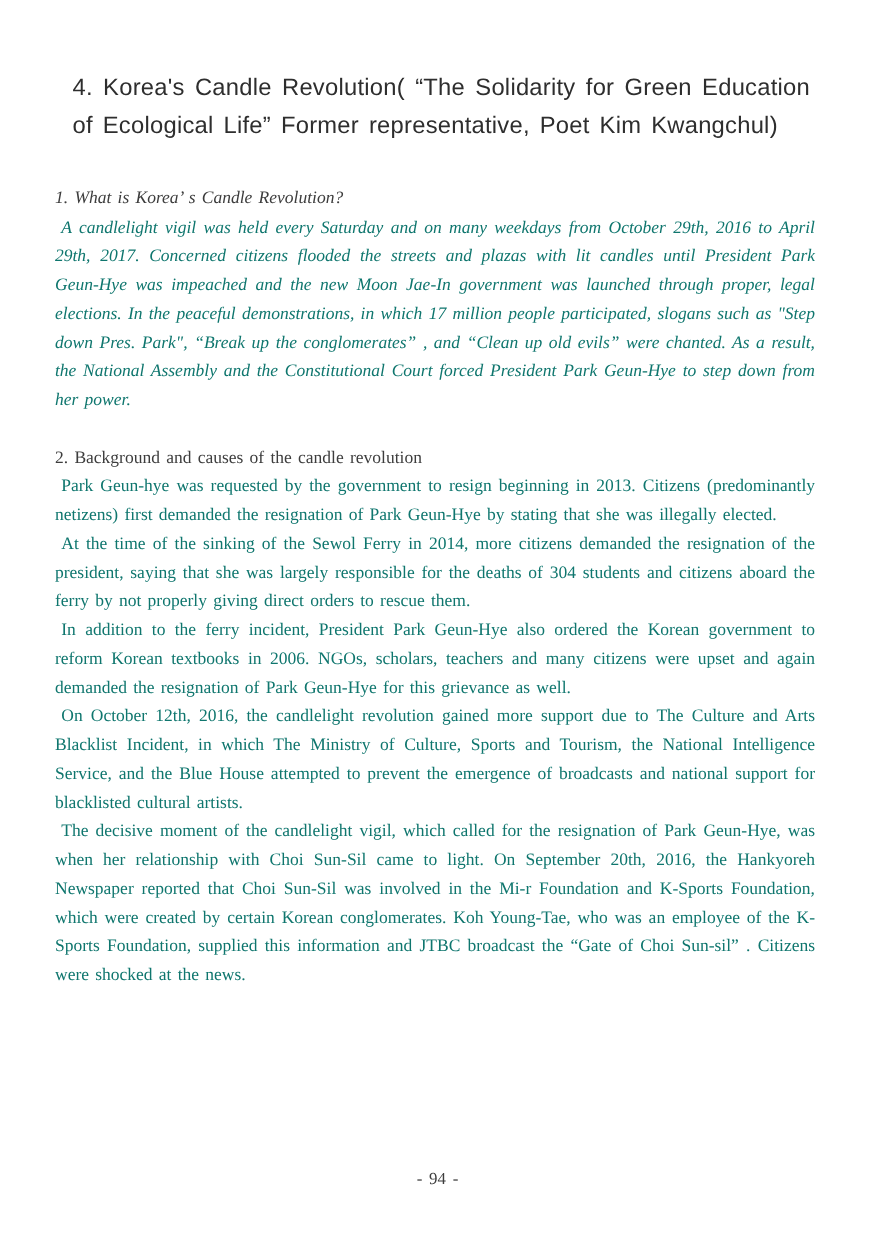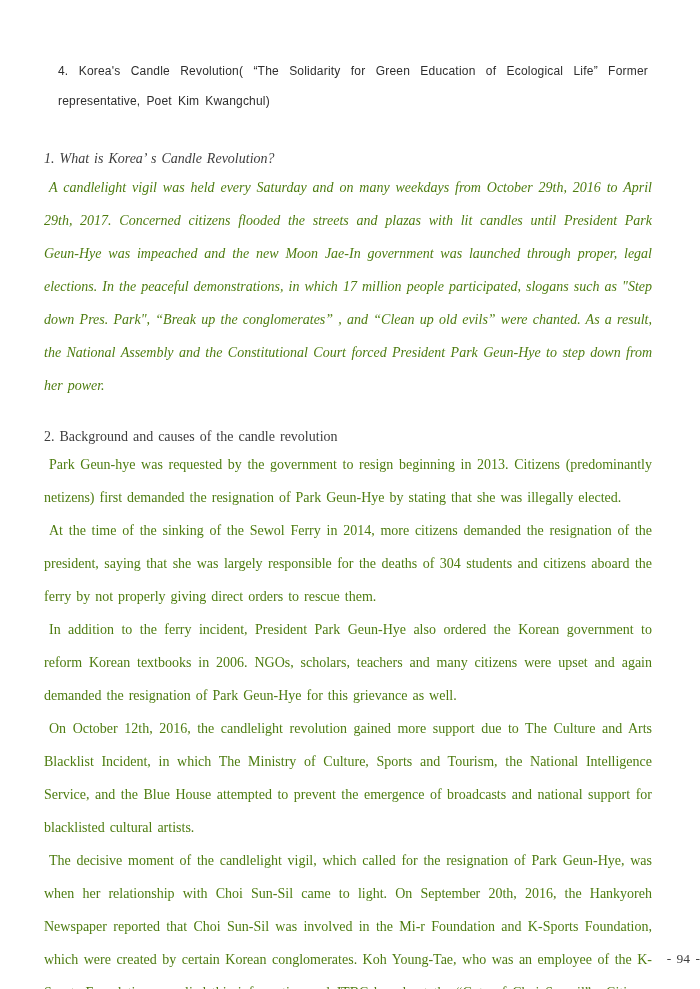--- a/index.html
+++ b/index.html
@@ -12,21 +12,21 @@
     width: 700px;
     height: 989px;
     background: #ffffff;
     overflow: hidden;
     font-family: "Liberation Serif", "DejaVu Serif", serif;
     color: #3d3d3d;
     box-sizing: border-box;
   }
   .doc-title {
     font-family: "Liberation Sans", "DejaVu Sans", sans-serif;
-    font-size: 12px;
+    font-size: 19px;
     font-weight: 400;
     color: #2e2e2e;
     line-height: 30px;
     text-align: justify;
     word-spacing: 2.5px;
     letter-spacing: 0.2px;
     margin: 56px 52px 0 58px;
   }
   .doc-section {
     margin-left: 44px;
@@ -36,33 +36,33 @@
   .section-2 { margin-top: 23px; }
   .section-heading {
     font-size: 14px;
     line-height: 23.5px;
     margin: 0;
     word-spacing: 1.5px;
     color: #3d3d3d;
   }
   .para {
     font-size: 14px;
-    line-height: 33px;
+    line-height: 23px;
     margin: 0;
     text-align: justify;
     text-indent: 5px;
     word-spacing: 1.5px;
-    color: #4d7c0f;
+    color: #0f766e;
   }
   .page-footer {
     position: absolute;
     left: 0;
     right: 0;
-    bottom: 22px;
-    text-align: right;
+    bottom: 38px;
+    text-align: center;
     font-size: 13.5px;
     word-spacing: 2px;
     color: #3d3d3d;
   }
 </style>
 </head>
 <body>
 
 <div class="page">
 

